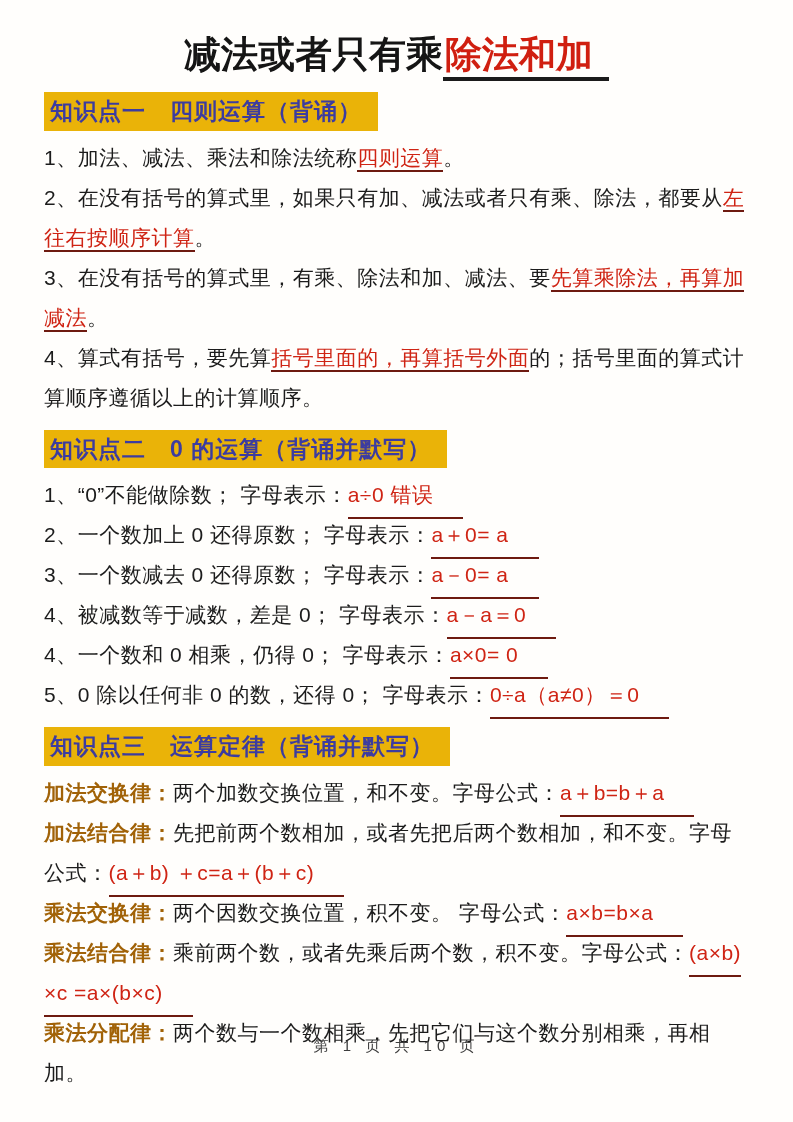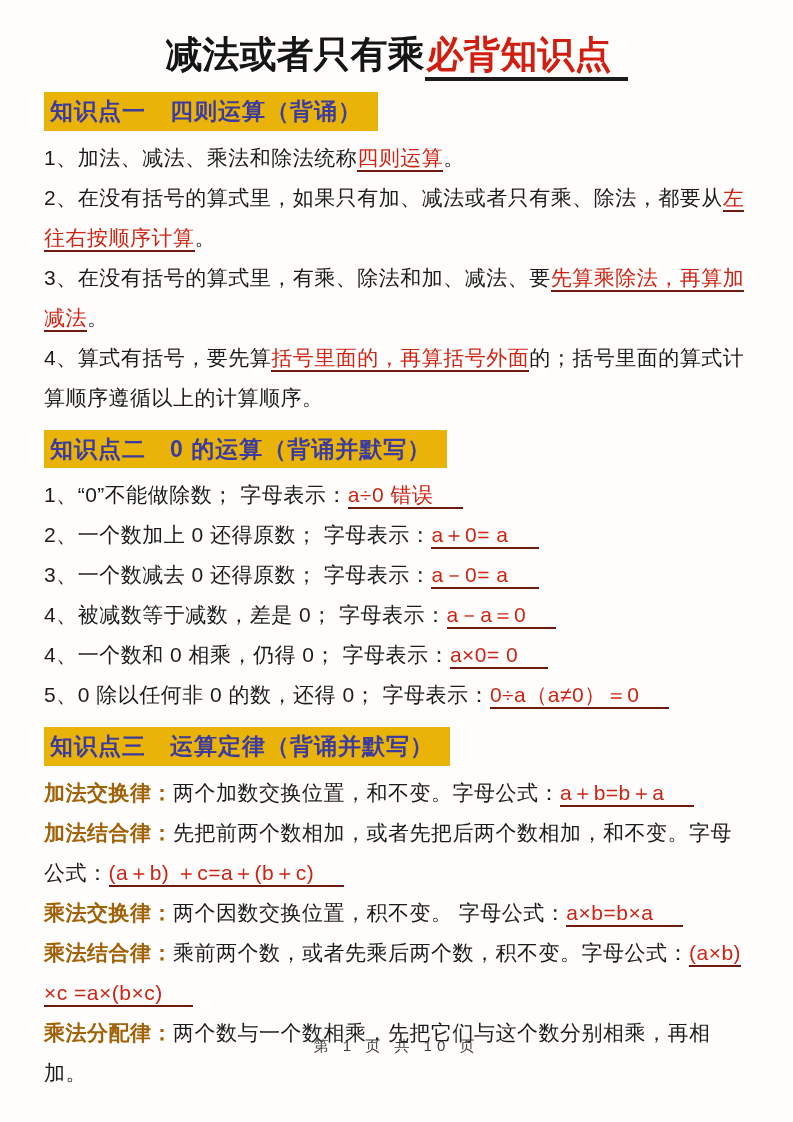--- a/index.html
+++ b/index.html
@@ -49,21 +49,21 @@
   }
   .seg-n{color:#1c1c1c;}
   .seg-r{
     color:#cf2414;
     border-bottom:2px solid #6e1a10;
     padding-bottom:1px;
   }
   .seg-rp{
     color:#cf2414;
     border-bottom:2px solid #6e1a10;
-    padding-bottom:1px;
+    padding-bottom:11px;
     padding-right:30px;
   }
   .seg-b{
     color:#a16207;
     font-weight:bold;
   }
   .footer{
     position:absolute;
     left:0;bottom:66px;
     width:100%;
@@ -72,21 +72,21 @@
     color:#3d3d3d;
     letter-spacing:5px;
   }
 </style>
 </head>
 <body>
 
 <div class="page">
 
   <div class="title">
-    <span class="t-black">减法或者只有乘</span><span class="t-red">必背知识点</span>
+    <span class="t-black">减法或者只有乘</span><span class="t-red">除法和加</span>
   </div>
 
   <div class="content" id="sections">
       <div class="section"><div class="heading">知识点一　四则运算（背诵）</div><p class="para"><span class="seg-n">1、加法、减法、乘法和除法统称</span><span class="seg-r">四则运算</span><span class="seg-n">。</span></p><p class="para"><span class="seg-n">2、在没有括号的算式里，如果只有加、减法或者只有乘、除法，都要从</span><span class="seg-r">左往右按顺序计算</span><span class="seg-n">。</span></p><p class="para"><span class="seg-n">3、在没有括号的算式里，有乘、除法和加、减法、要</span><span class="seg-r">先算乘除法，再算加减法</span><span class="seg-n">。</span></p><p class="para"><span class="seg-n">4、算式有括号，要先算</span><span class="seg-r">括号里面的，再算括号外面</span><span class="seg-n">的；括号里面的算式计算顺序遵循以上的计算顺序。</span></p></div>
       <div class="section"><div class="heading">知识点二　0 的运算（背诵并默写）</div><p class="para"><span class="seg-n">1、“0”不能做除数；  字母表示：</span><span class="seg-rp">a÷0 错误</span></p><p class="para"><span class="seg-n">2、一个数加上 0 还得原数；  字母表示：</span><span class="seg-rp">a＋0= a</span></p><p class="para"><span class="seg-n">3、一个数减去 0 还得原数；  字母表示：</span><span class="seg-rp">a－0= a</span></p><p class="para"><span class="seg-n">4、被减数等于减数，差是 0；  字母表示：</span><span class="seg-rp">a－a＝0</span></p><p class="para"><span class="seg-n">4、一个数和 0 相乘，仍得 0；  字母表示：</span><span class="seg-rp">a×0= 0</span></p><p class="para"><span class="seg-n">5、0 除以任何非 0 的数，还得 0；  字母表示：</span><span class="seg-rp">0÷a（a≠0）＝0</span></p></div>
       <div class="section"><div class="heading">知识点三　运算定律（背诵并默写）</div><p class="para"><span class="seg-b">加法交换律：</span><span class="seg-n">两个加数交换位置，和不变。字母公式：</span><span class="seg-rp">a＋b=b＋a</span></p><p class="para"><span class="seg-b">加法结合律：</span><span class="seg-n">先把前两个数相加，或者先把后两个数相加，和不变。字母公式：</span><span class="seg-rp">(a＋b) ＋c=a＋(b＋c)</span></p><p class="para"><span class="seg-b">乘法交换律：</span><span class="seg-n">两个因数交换位置，积不变。 字母公式：</span><span class="seg-rp">a×b=b×a</span></p><p class="para"><span class="seg-b">乘法结合律：</span><span class="seg-n">乘前两个数，或者先乘后两个数，积不变。字母公式：</span><span class="seg-rp">(a×b) ×c =a×(b×c)</span></p><p class="para"><span class="seg-b">乘法分配律：</span><span class="seg-n">两个数与一个数相乘，先把它们与这个数分别相乘，再相加。</span></p></div>
     </div>
 
   <div class="footer">第 1 页 共 10 页</div>
 

